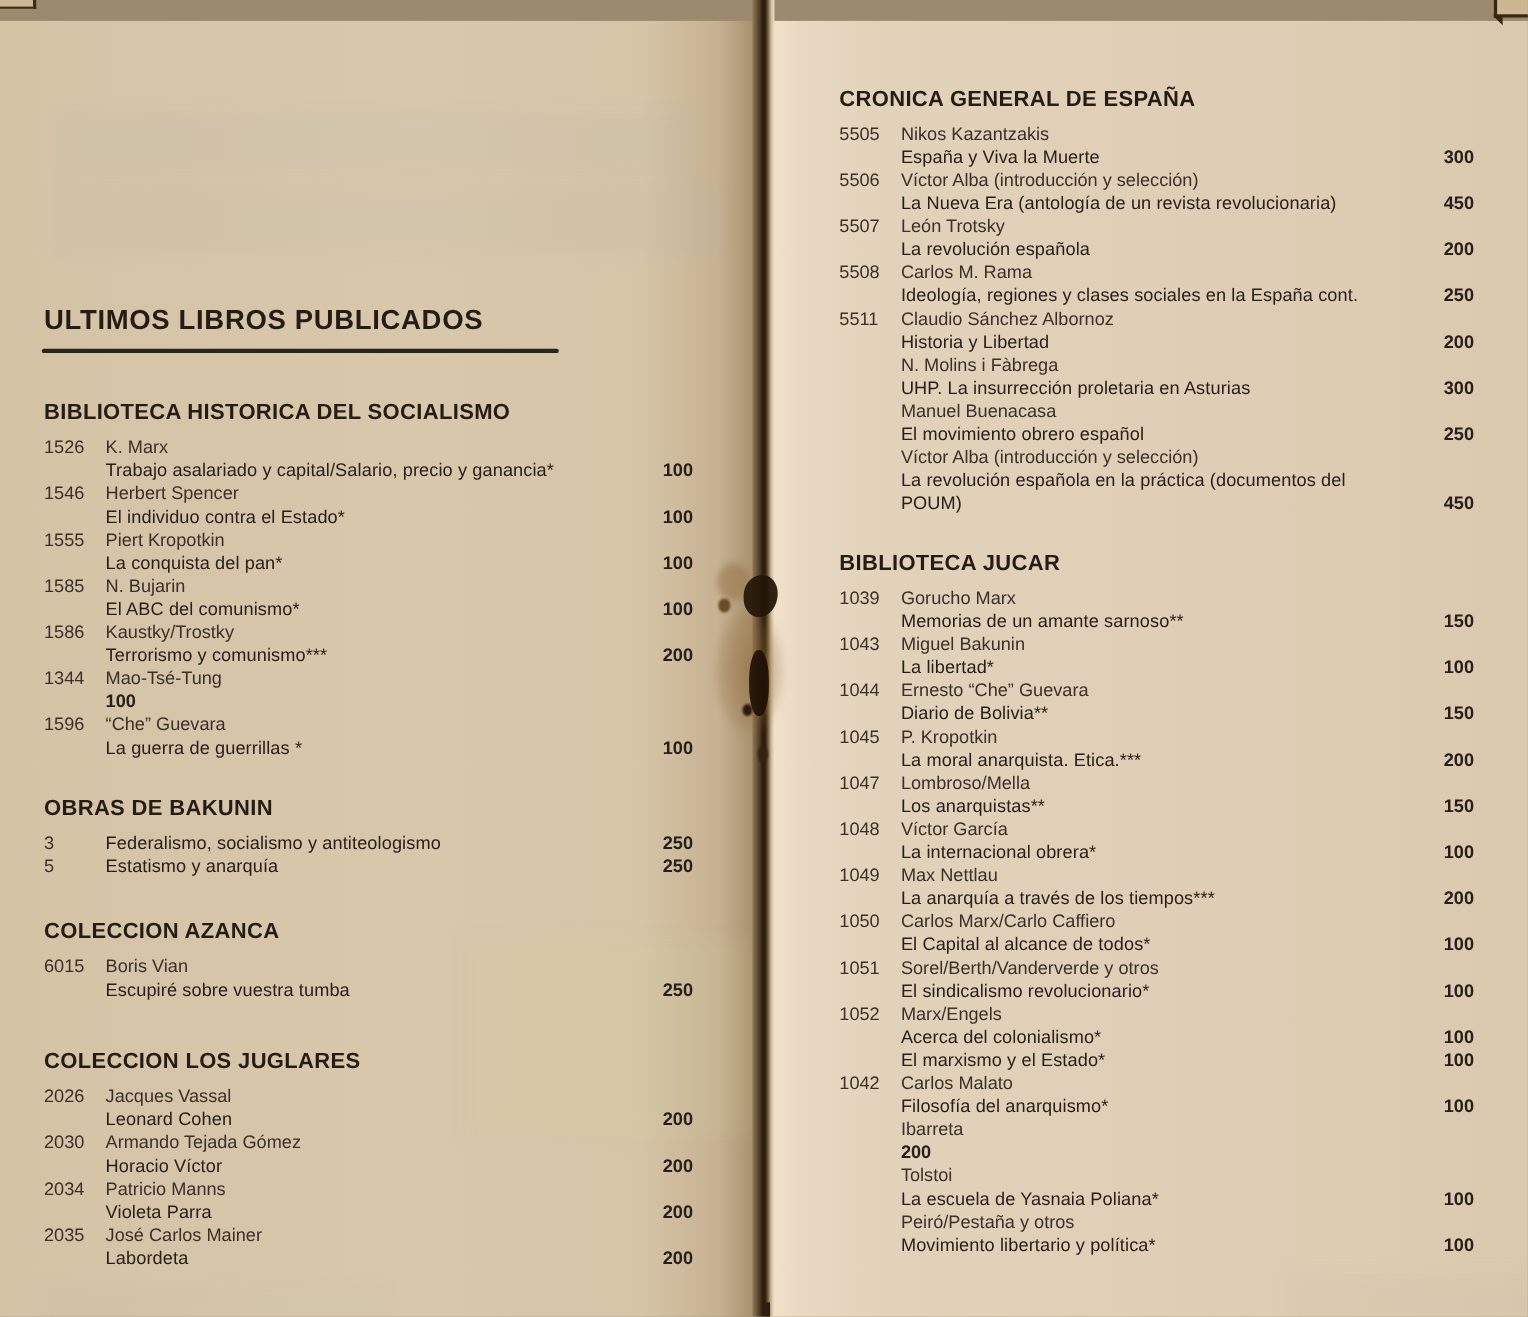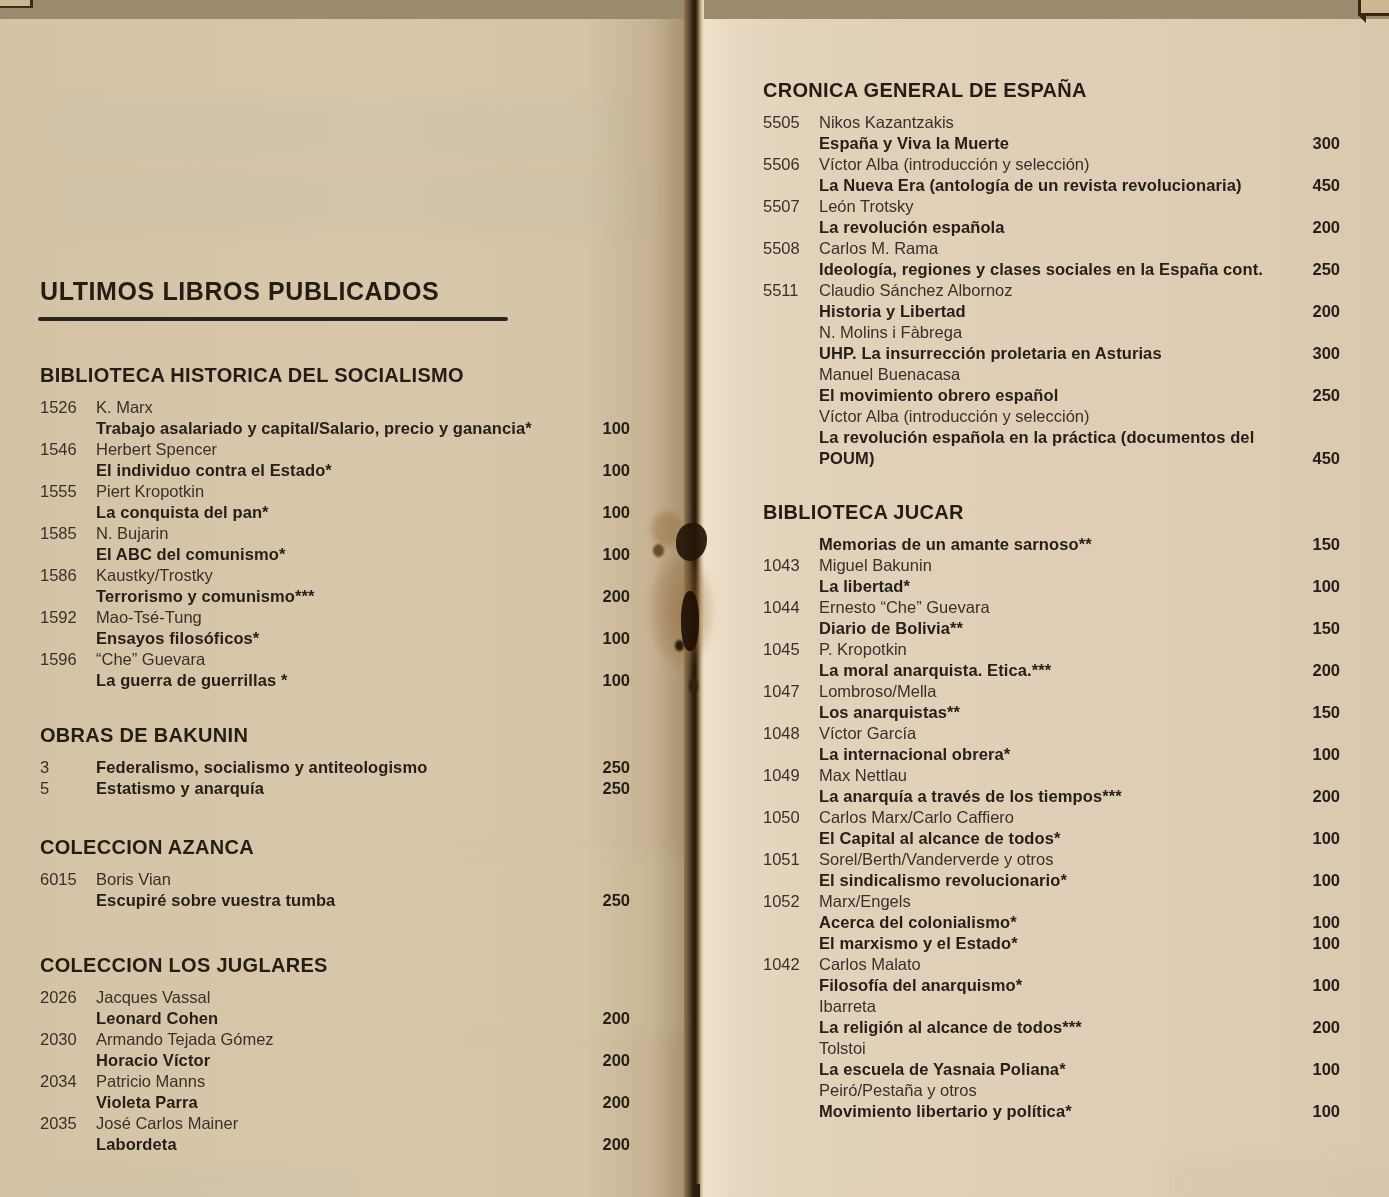--- a/index.html
+++ b/index.html
@@ -57,21 +57,21 @@
   .title-rule{position:absolute;left:38px;top:298px;width:470px;height:4px;background:#2b241a;border-radius:2px;}
   .sec{position:absolute;left:0;width:100%;}
   .page-left .content-col{position:absolute;left:40px;width:590px;}
   .page-right .content-col{position:absolute;left:63px;width:577px;}
   .sec h2{
     margin:0 0 10px 0;font-size:20px;line-height:24px;font-weight:700;color:#241d15;letter-spacing:.3px;
   }
   .row{display:flex;line-height:21px;font-size:16.5px;color:#39302a;}
   .num{flex:0 0 56px;}
   .txt{flex:1;padding-right:6px;}
-  .txt.bold{font-weight:700;color:#27201a;letter-spacing:.1px;}
+  .txt.bold{font-weight:400;color:#27201a;letter-spacing:.1px;}
   .price{flex:0 0 auto;font-weight:700;color:#27201a;}
   
   #ls0{top:344px;} #ls1{top:704px;} #ls2{top:816px;} #ls3{top:934px;}
   #rs0{top:59px;}  #rs1{top:481px;}
 </style>
 </head>
 <body>
 
 <div class="page page-left">
   <div class="ghost g1"></div>
@@ -130,27 +130,26 @@
             <span class="num">1586</span>
             <span class="txt">Kaustky/Trostky</span>
             <span class="price"></span>
           </div>
           <div class="row">
             <span class="num"></span>
             <span class="txt bold">Terrorismo y comunismo***</span>
             <span class="price">200</span>
           </div>
           <div class="row">
-            <span class="num">1592</span>
+            <span class="num">1344</span>
             <span class="txt">Mao-Tsé-Tung</span>
             <span class="price"></span>
           </div>
           <div class="row">
             <span class="num"></span>
-            <span class="txt bold">Ensayos filosóficos*</span>
             <span class="price">100</span>
           </div>
           <div class="row">
             <span class="num">1596</span>
             <span class="txt">“Che” Guevara</span>
             <span class="price"></span>
           </div>
           <div class="row">
             <span class="num"></span>
             <span class="txt bold">La guerra de guerrillas  *</span>
@@ -335,20 +334,25 @@
             <span class="price">450</span>
           </div>
         </div>
     </div>
   </section>
   <section class="sec" id="rs1">
     <div class="content-col">
       <h2>BIBLIOTECA JUCAR</h2>
       <div class="rows">
           <div class="row">
+            <span class="num">1039</span>
+            <span class="txt">Gorucho Marx</span>
+            <span class="price"></span>
+          </div>
+          <div class="row">
             <span class="num"></span>
             <span class="txt bold">Memorias de un amante sarnoso**</span>
             <span class="price">150</span>
           </div>
           <div class="row">
             <span class="num">1043</span>
             <span class="txt">Miguel Bakunin</span>
             <span class="price"></span>
           </div>
           <div class="row">
@@ -451,21 +455,20 @@
             <span class="txt bold">Filosofía del anarquismo*</span>
             <span class="price">100</span>
           </div>
           <div class="row">
             <span class="num"></span>
             <span class="txt">Ibarreta</span>
             <span class="price"></span>
           </div>
           <div class="row">
             <span class="num"></span>
-            <span class="txt bold">La religión al alcance de todos***</span>
             <span class="price">200</span>
           </div>
           <div class="row">
             <span class="num"></span>
             <span class="txt">Tolstoi</span>
             <span class="price"></span>
           </div>
           <div class="row">
             <span class="num"></span>
             <span class="txt bold">La escuela de Yasnaia Poliana*</span>

